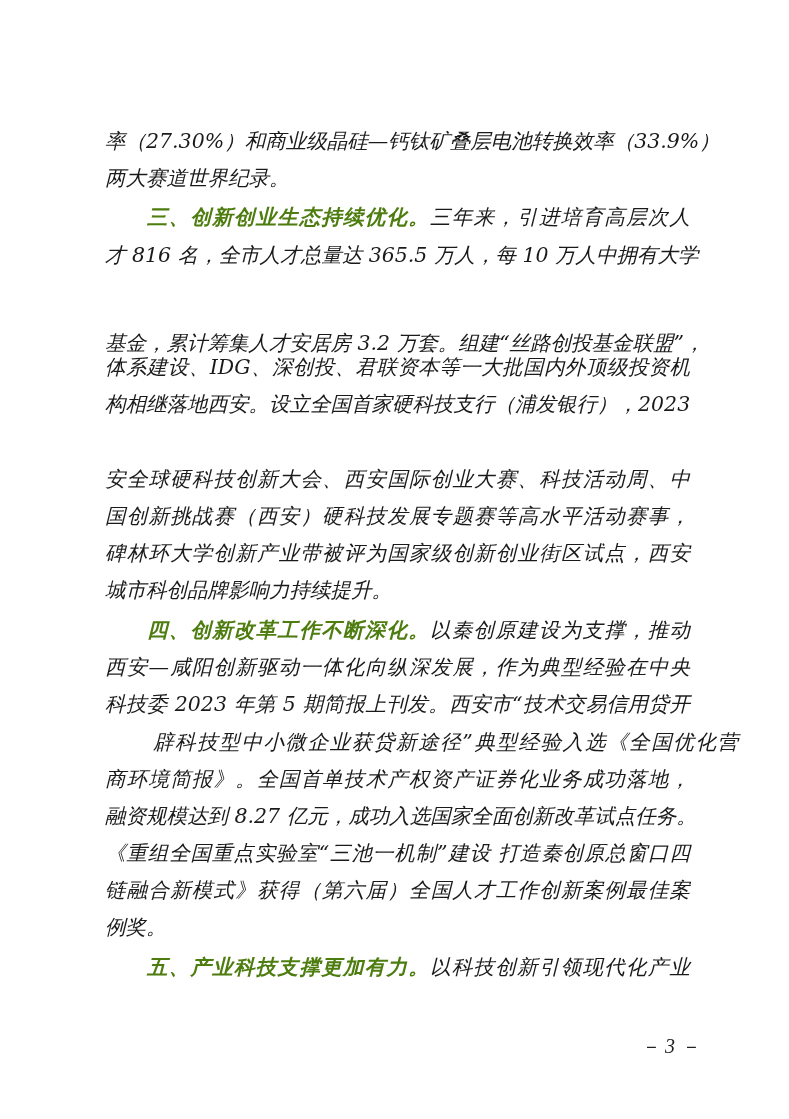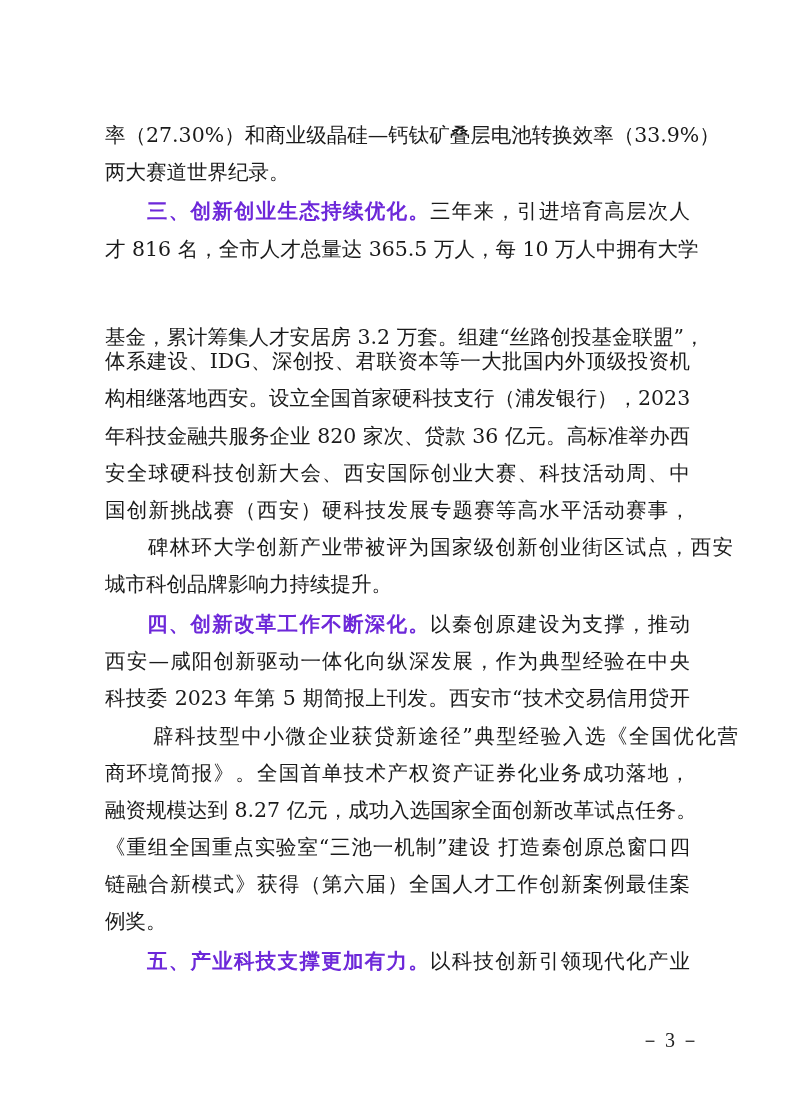--- a/index.html
+++ b/index.html
@@ -1,37 +1,37 @@
 <!DOCTYPE html>
 <html><head>
 <meta charset="utf-8">
 <style>
   html, body { margin: 0; padding: 0; background: #ffffff; }
   body { width: 789px; height: 1119px; position: relative; overflow: hidden; }
-  .page { position: absolute; left: 0; top: 0; width: 789px; height: 795px; background: #ffffff; }
+  .page { position: absolute; left: 0; top: 6px; width: 789px; height: 795px; background: #ffffff; font-style: italic; }
   .line {
     position: absolute;
     left: 105px;
     width: 585px;
     height: 30px;
     line-height: 30px;
     font-family: "DejaVu Serif", "Liberation Serif", serif;
     font-size: 20.5px;
     color: #1a1a1a;
     white-space: nowrap;
     text-align: justify;
     text-align-last: justify;
     letter-spacing: 0px;
   }
   .line.last { text-align-last: left; }
   .line.indent { left: 147px; width: 543px; }
   .heading {
     font-family: "DejaVu Sans", "Liberation Sans", sans-serif;
     font-weight: bold;
-    color: #6d28d9;
+    color: #4d7c0f;
   }
   .pagenum {
     position: absolute;
     left: 640px;
     top: 1027px;
     width: 60px;
     text-align: center;
     font-family: "Liberation Serif", "DejaVu Serif", serif;
     font-size: 20px;
     color: #222;
@@ -43,24 +43,23 @@
 <div class="page">
 
   <div class="line" style="top:120px;">率（27.30%）和商业级晶硅—钙钛矿叠层电池转换效率（33.9%）</div>
   <div class="line last" style="top:157px;">两大赛道世界纪录。</div>
 
   <div class="line indent" style="top:196px;"><span class="heading">三、创新创业生态持续优化。</span><span>三年来，引进培育高层次人</span></div>
   <div class="line" style="top:234px;">才 816 名，全市人才总量达 365.5 万人，每 10 万人中拥有大学</div>
   <div class="line" style="top:309px;margin-top:13px;">基金，累计筹集人才安居房 3.2 万套。组建“丝路创投基金联盟”，</div>
   <div class="line" style="top:346px;">体系建设、IDG、深创投、君联资本等一大批国内外顶级投资机</div>
   <div class="line" style="top:383px;">构相继落地西安。设立全国首家硬科技支行（浦发银行），2023</div>
-  <div class="line" style="top:421px;">年科技金融共服务企业 820 家次、贷款 36 亿元。高标准举办西</div>
   <div class="line" style="top:458px;">安全球硬科技创新大会、西安国际创业大赛、科技活动周、中</div>
   <div class="line" style="top:495px;">国创新挑战赛（西安）硬科技发展专题赛等高水平活动赛事，</div>
-  <div class="line" style="top:532px;margin-left:43px;">碑林环大学创新产业带被评为国家级创新创业街区试点，西安</div>
+  <div class="line" style="top:532px;">碑林环大学创新产业带被评为国家级创新创业街区试点，西安</div>
   <div class="line last" style="top:569px;">城市科创品牌影响力持续提升。</div>
 
   <div class="line" style="top:646px;">西安—咸阳创新驱动一体化向纵深发展，作为典型经验在中央</div>
   <div class="line indent" style="top:609px;"><span class="heading">四、创新改革工作不断深化。</span><span>以秦创原建设为支撑，推动</span></div>
   <div class="line" style="top:683px;">科技委 2023 年第 5 期简报上刊发。西安市“技术交易信用贷开</div>
   <div class="line" style="top:721px;margin-left:48px;">辟科技型中小微企业获贷新途径”典型经验入选《全国优化营</div>
   <div class="line" style="top:758px;">商环境简报》。全国首单技术产权资产证券化业务成功落地，</div>
   <div class="line" style="top:795px;">融资规模达到 8.27 亿元，成功入选国家全面创新改革试点任务。</div>
   <div class="line" style="top:832px;">《重组全国重点实验室“三池一机制”建设 打造秦创原总窗口四</div>
   <div class="line" style="top:869px;">链融合新模式》获得（第六届）全国人才工作创新案例最佳案</div>

